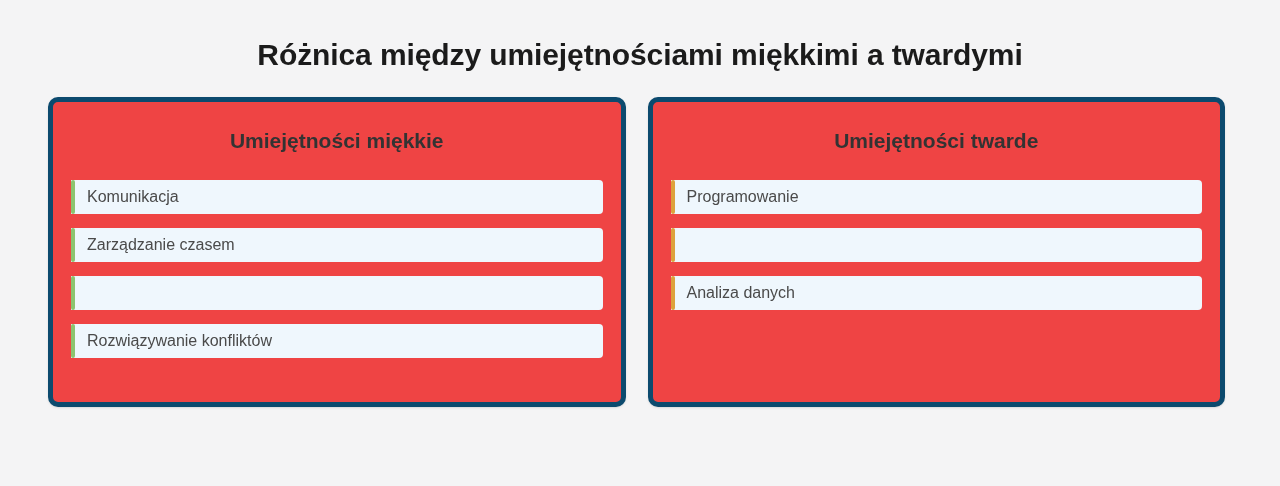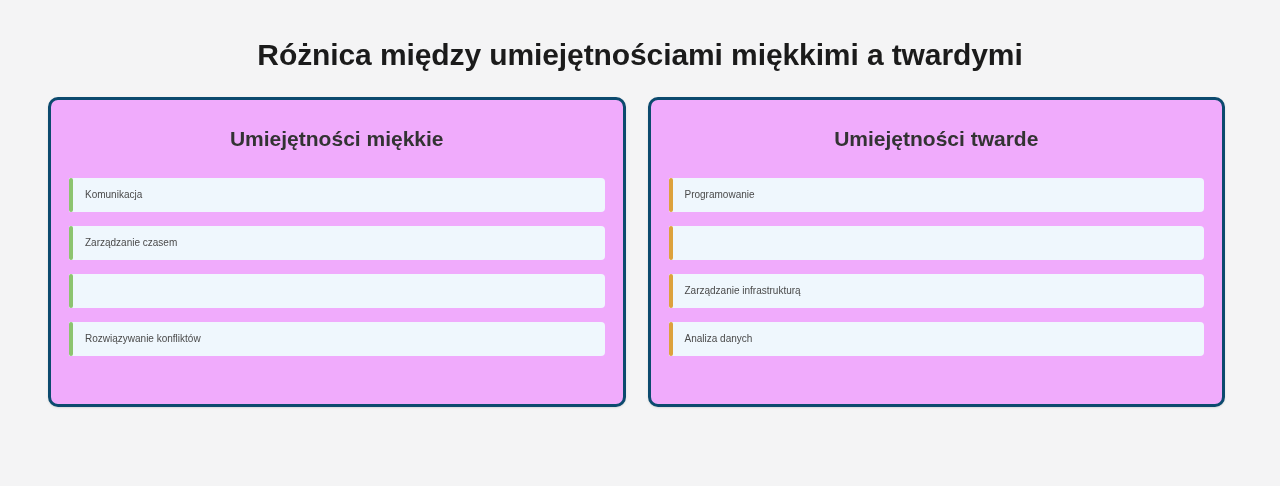--- a/index.html
+++ b/index.html
@@ -36,22 +36,22 @@
   .cards {
     display: flex;
     gap: 22px;
     padding: 23px 55px 0 48px;
     box-sizing: border-box;
     align-items: stretch;
   }
 
   .card {
     flex: 1 1 0;
-    background: #f0abfc;
-    border: 3px solid #0c4a6e;
+    background: #ef4444;
+    border: 5px solid #0c4a6e;
     border-radius: 10px;
     box-shadow: 0 1px 3px rgba(0,0,0,0.07), 0 1px 1px rgba(0,0,0,0.04);
     padding: 26px 18px 28px 18px;
     box-sizing: border-box;
     min-height: 310px;
   }
 
   .card-title {
     margin: 0 0 26px 0;
     text-align: center;
@@ -90,21 +90,21 @@
     top: 0;
     bottom: 0;
     width: 4px;
     border-radius: 2px;
   }
 
   .card-soft .accent-bar { background: #8cc46f; }
   .card-hard .accent-bar { background: #dda23c; }
 
   .skill-label {
-    font-size: 10px;
+    font-size: 16px;
     line-height: 18px;
     color: #4a4a4a;
     white-space: nowrap;
   }
 </style>
 </head>
 <body>
 
 <div class="page">
 
@@ -138,23 +138,19 @@
       <ul class="skill-list">
         <li class="skill-item">
           <span class="accent-bar"></span>
           <span class="skill-label">Programowanie</span>
         </li>
         <li class="skill-item">
           <span class="accent-bar"></span>
         </li>
         <li class="skill-item">
           <span class="accent-bar"></span>
-          <span class="skill-label">Zarządzanie infrastrukturą</span>
-        </li>
-        <li class="skill-item">
-          <span class="accent-bar"></span>
           <span class="skill-label">Analiza danych</span>
         </li>
       </ul>
     </section>
 
   </div>
 </div>
 
 </body></html>

